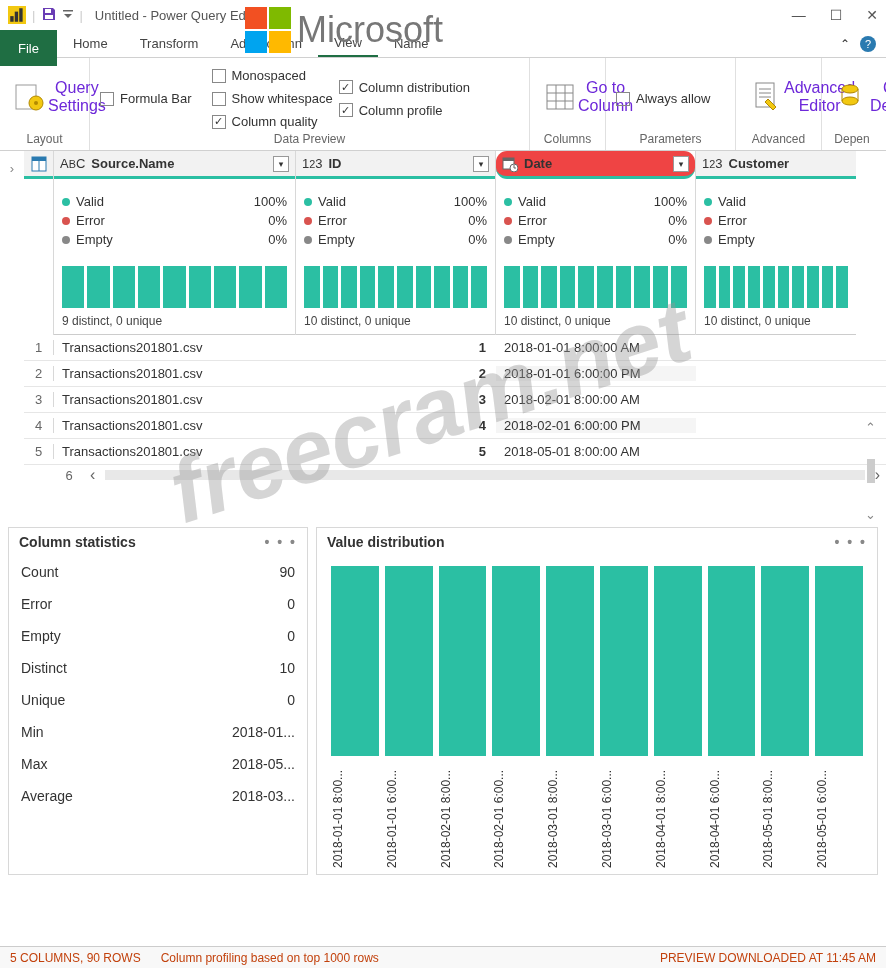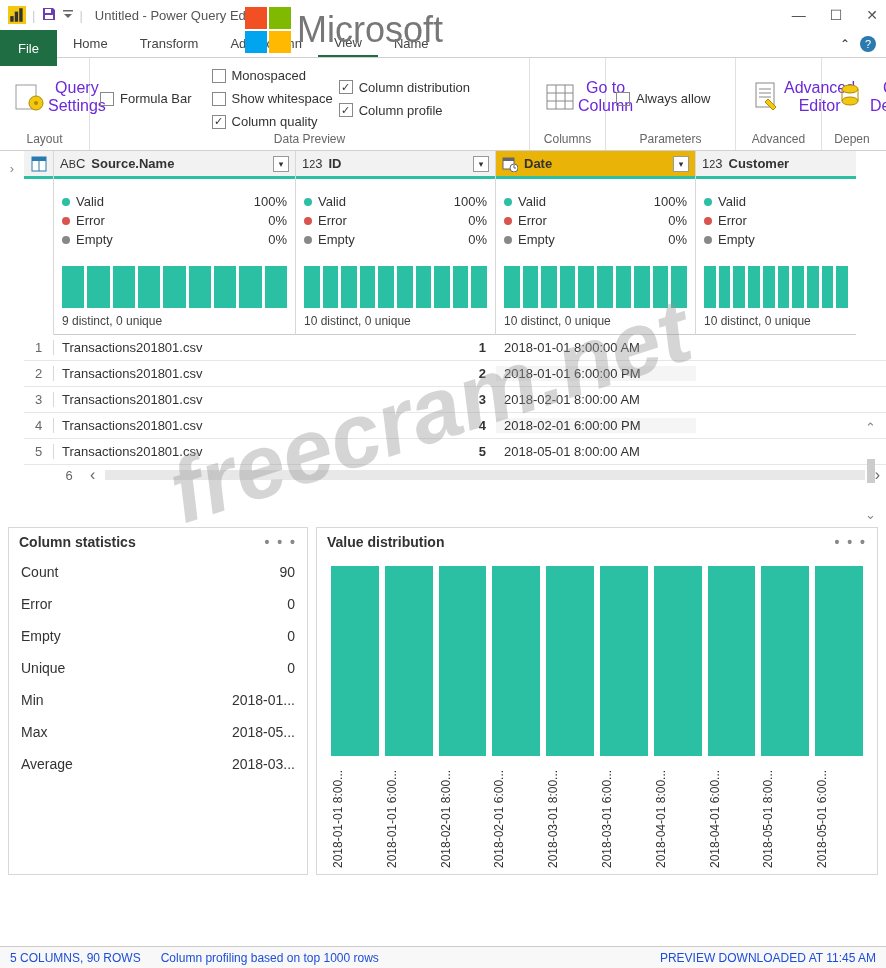--- a/index.html
+++ b/index.html
@@ -50,21 +50,21 @@
 
 
 .cols { display: flex; }
 .col { border-right: 1px solid #d8d8d8; display: flex; flex-direction: column; }
 .col.w1 { width: 242px; }
 .col.w2 { width: 200px; }
 .col.w3 { width: 200px; }
 .col.w4 { width: 160px; }
 .col.rownum { width: 30px; }
 .col .hdr { height: 28px; display: flex; align-items: center; padding: 0 6px; border-bottom: 3px solid #2bbfa3; background: #f2f2f2; position: relative; }
-.col .hdr.sel { background: #eab308; }
+.col .hdr.sel { background: #ef4444; border-radius: 11px; }
 .col .hdr .typ { margin-right: 6px; display: flex; align-items: center; }
 .col .hdr .nm { font-weight: bold; }
 .col .hdr .dd { margin-left: auto; width: 16px; height: 16px; border: 1px solid #999; display: flex; align-items: center; justify-content: center; font-size: 9px; background: #fff; }
 .col .quality { padding: 13px 8px; }
 .col .quality .row { display: flex; align-items: center; font-size: 13px; padding: 2px 0; }
 .col .quality .row .dot { width: 8px; height: 8px; border-radius: 50%; margin-right: 6px; }
 .col .quality .row .val { margin-left: auto; }
 .col .quality .dot.valid { background: #2bbfa3; }
 .col .quality .dot.error { background: #d9534f; }
 .col .quality .dot.empty { background: #888; }
@@ -91,21 +91,21 @@
 .panel.stats { width: 300px; }
 .panel.stats .statrow { display: flex; padding: 8px 12px; font-size: 14px; }
 .panel.stats .statrow .v { margin-left: auto; }
 .panel.vd { flex: 1; padding-bottom: 6px; }
 .panel.vd .chart { display: flex; gap: 6px; height: 200px; padding: 10px 14px 0; align-items: flex-end; }
 .panel.vd .chart div { flex: 1; background: #2bbfa3; height: 100%; }
 .panel.vd .labels { display: flex; gap: 6px; padding: 2px 14px 0; }
 .panel.vd .labels span { flex: 1; writing-mode: vertical-rl; transform: rotate(180deg); font-size: 12px; text-align: left; height: 110px; overflow: hidden; white-space: nowrap; }
 
 
-.status { position: absolute; bottom: 0; left: 0; right: 0; height: 22px; border-top: 1px solid #ccc; display: flex; align-items: center; padding: 0 10px; font-size: 12px; color: #1d4ed8; background: #f8f8f8; }
+.status { position: absolute; bottom: 0; left: 0; right: 0; height: 22px; border-top: 1px solid #ccc; display: flex; align-items: center; padding: 0 10px; font-size: 12px; color: #c2410c; background: #f8f8f8; }
 .status .right { margin-left: auto; }
 
 .vscroll-marks { position: absolute; right: 10px; top: 420px; display: flex; flex-direction: column; gap: 24px; color: #888; }
 </style>
 </head>
 <body>
 
 <div class="titlebar">
   <span class="app-icon">
     <svg viewBox="0 0 16 16">
@@ -510,20 +510,24 @@
         </div>
         <div class="statrow">
           <span>Error</span>
           <span class="v">0</span>
         </div>
         <div class="statrow">
           <span>Empty</span>
           <span class="v">0</span>
         </div>
         <div class="statrow">
+          <span>Distinct</span>
+          <span class="v">10</span>
+        </div>
+        <div class="statrow">
           <span>Unique</span>
           <span class="v">0</span>
         </div>
         <div class="statrow">
           <span>Min</span>
           <span class="v">2018-01...</span>
         </div>
         <div class="statrow">
           <span>Max</span>
           <span class="v">2018-05...</span>

